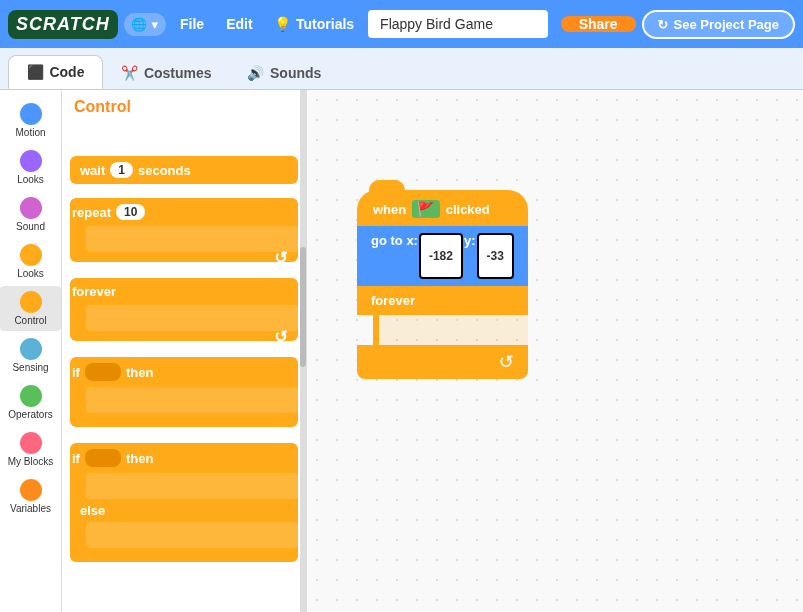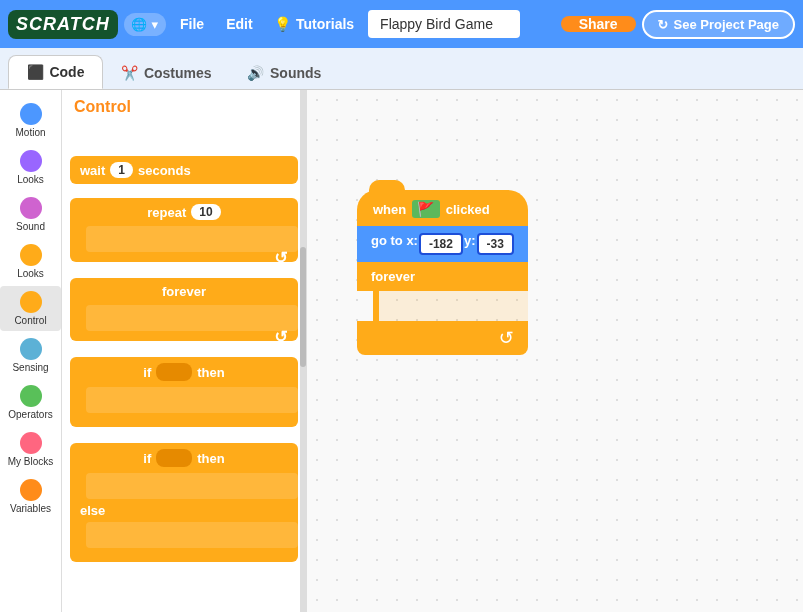--- a/index.html
+++ b/index.html
@@ -53,21 +53,21 @@
       padding: 4px 8px;
       cursor: pointer;
     }
     .project-title-input {
       background: white;
       border: none;
       border-radius: 4px;
       padding: 6px 12px;
       font-size: 14px;
       color: #333;
-      width: 152px;
+      width: 180px;
       outline: none;
     }
     .share-btn {
       background: #FF8C1A;
       color: white;
       border: none;
       border-radius: 20px;
       padding: 0 18px;
       font-size: 14px;
       font-weight: 700;
@@ -201,21 +201,20 @@
       color: white;
       font-size: 13px;
       font-weight: 700;
       cursor: grab;
     }
     .block-top {
       padding: 6px 2px;
       display: flex;
       align-items: center;
       gap: 5px;
-      justify-content: center;
     }
     .block-inner {
       margin: 0 0 0 16px;
       background: rgba(255,255,255,0.15);
       border-radius: 4px;
       min-height: 22px;
       position: relative;
     }
     .block-bottom-bar {
       padding: 5px 10px;
@@ -271,24 +270,24 @@
     
     .canvas-block-group {
       position: absolute;
       top: 100px;
       left: 50px;
     }
     .input-box {
       background: white;
       color: #333;
       border-radius: 4px;
-      padding: 2px 8px;
+      padding: 14px 8px;
       font-size: 12px;
       font-weight: 700;
-      border: 2px solid #1d4ed8;
+      border: 2px solid #000000;
       display: inline-block;
     }
 
     
     .scroll-divider {
       position: absolute;
       right: 0;
       top: 0;
       bottom: 0;
       width: 6px;

